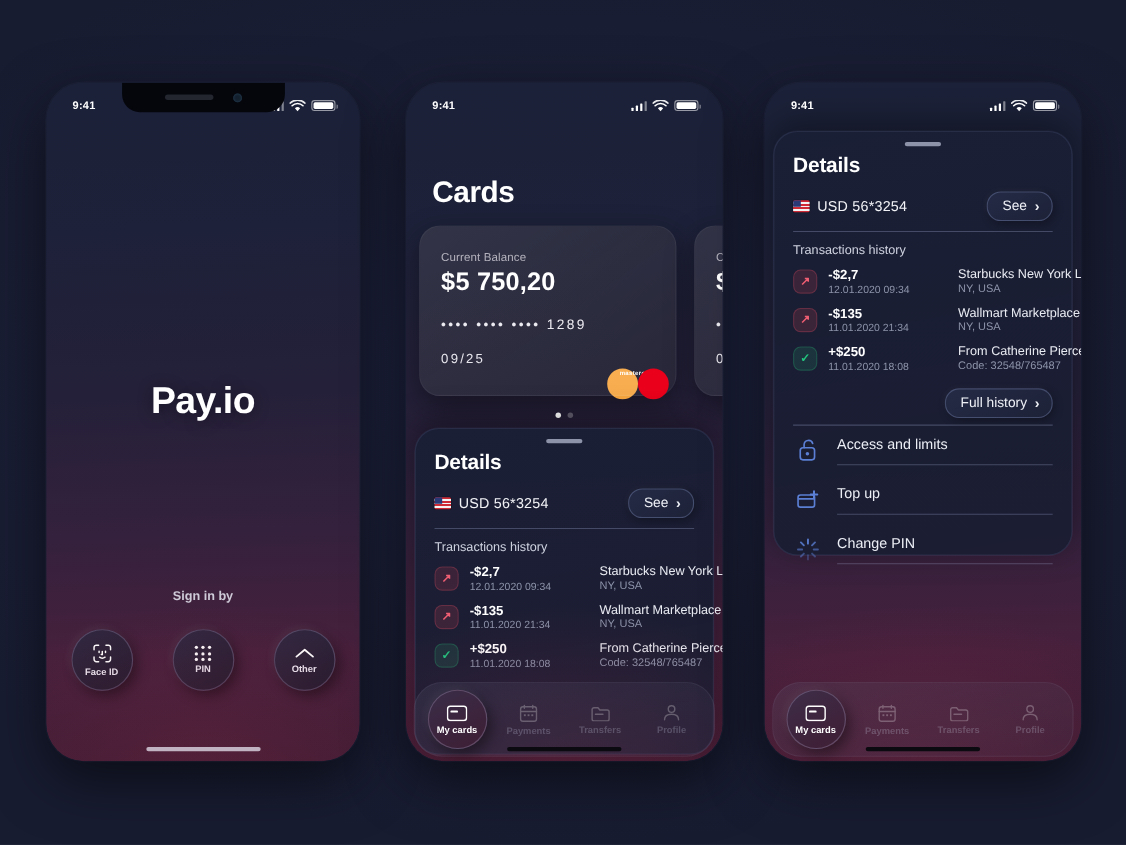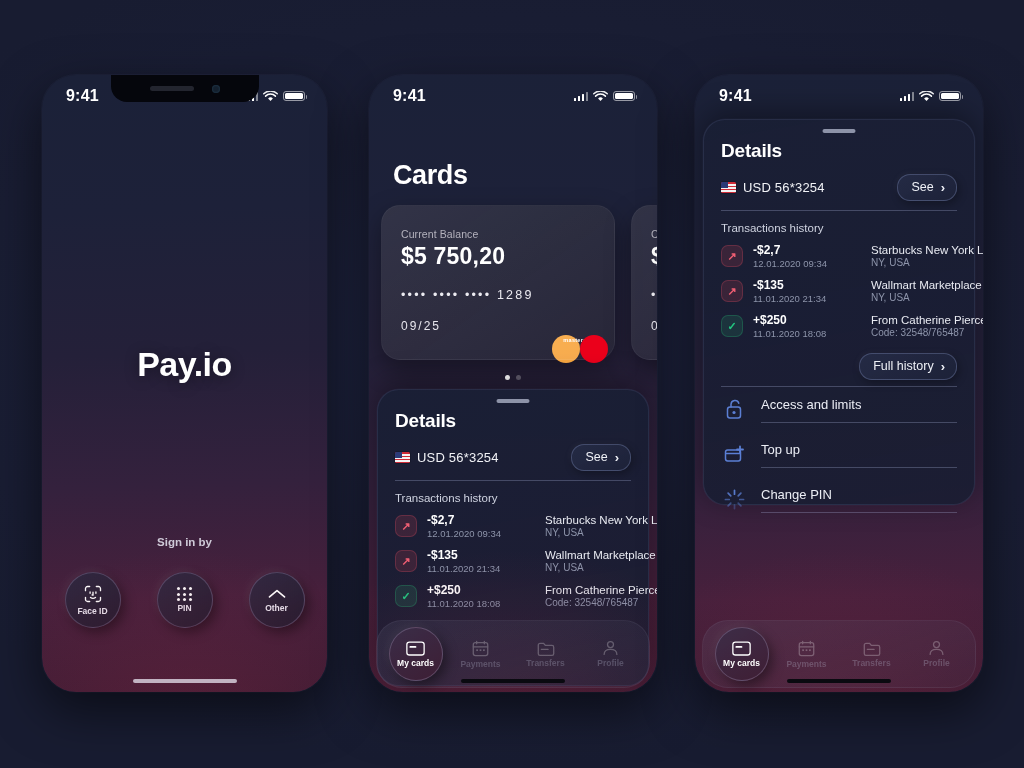--- a/index.html
+++ b/index.html
@@ -58,21 +58,21 @@
   .notch .speaker { width: 44px; height: 5px; border-radius: 3px; background: #23252f; }
   .notch .camera  { width: 8px;  height: 8px; border-radius: 50%; background: #14202e; box-shadow: inset 0 0 2px #2a4a63; }
 
   
   .statusbar {
     position: absolute; top: 0; left: 0; right: 0; height: 34px;
     display: flex; align-items: center; justify-content: space-between;
     padding: 8px 22px 0 24px;
     z-index: 15;
     color: #fff;
-    font-size: 16px; font-weight: bold; letter-spacing: .2px;
+    font-size: 10px; font-weight: bold; letter-spacing: .2px;
   }
   .sb-right { display: flex; align-items: center; gap: 5px; }
   .bars { display: flex; align-items: flex-end; gap: 1.5px; height: 10px; }
   .bars i { display: block; width: 2.5px; background: #fff; border-radius: .5px; }
   .bars i:nth-child(1){height:3.5px}
   .bars i:nth-child(2){height:5.5px}
   .bars i:nth-child(3){height:7.5px}
   .bars i:nth-child(4){height:9.5px;opacity:.45}
   .batt {
     width: 22px; height: 10.5px; border: 1px solid rgba(255,255,255,.55);

